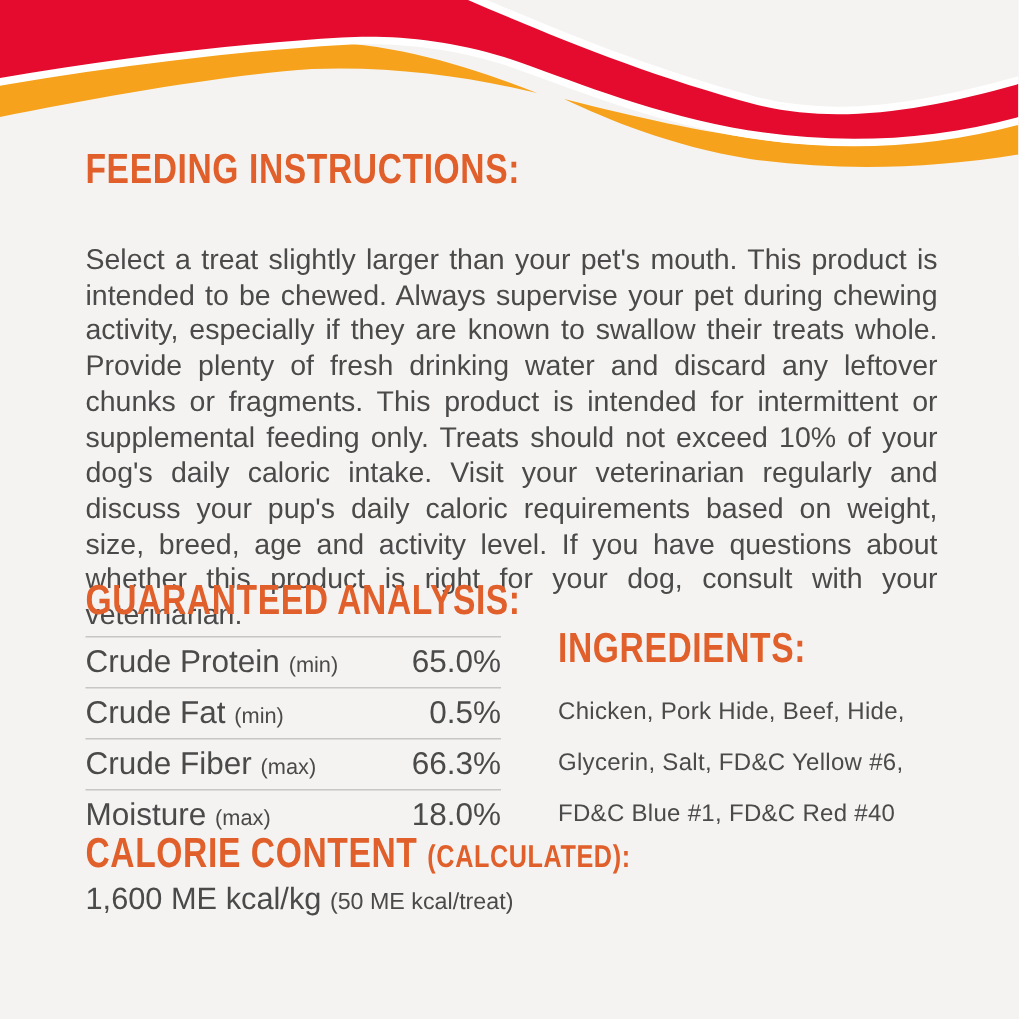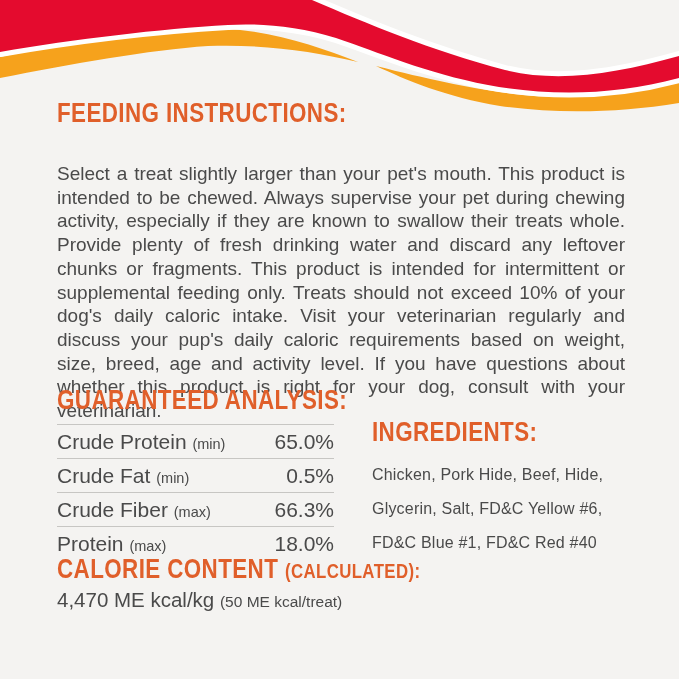--- a/index.html
+++ b/index.html
@@ -102,36 +102,36 @@
       </div>
       <div class="arow">
         <span class="lbl"><span>Crude Fat</span> <span class="qual">(min)</span></span>
         <span class="val">0.5%</span>
       </div>
       <div class="arow">
         <span class="lbl"><span>Crude Fiber</span> <span class="qual">(max)</span></span>
         <span class="val">66.3%</span>
       </div>
       <div class="arow">
-        <span class="lbl"><span>Protein</span> <span class="qual">(max)</span></span>
+        <span class="lbl"><span>Moisture</span> <span class="qual">(max)</span></span>
         <span class="val">18.0%</span>
       </div>
     </div>
   </div>
 
   <div class="ingredients">
     <div class="hd">
       <span class="squeeze">INGREDIENTS:</span>
     </div>
     <div class="ingredients-text">Chicken, Pork Hide, Beef, Hide, Glycerin, Salt, FD&amp;C Yellow #6, FD&amp;C Blue #1, FD&amp;C Red #40</div>
   </div>
 
   <div class="hd calories-title">
     <span class="squeeze"><span>CALORIE CONTENT</span>
       <span class="hd-small">(CALCULATED):</span></span>
   </div>
 
   <div class="calories-line">
-    <span>4,470 ME kcal/kg</span>
+    <span>1,600 ME kcal/kg</span>
     <span class="small">(50 ME kcal/treat)</span>
   </div>
 
 </div>
 
 </body></html>

